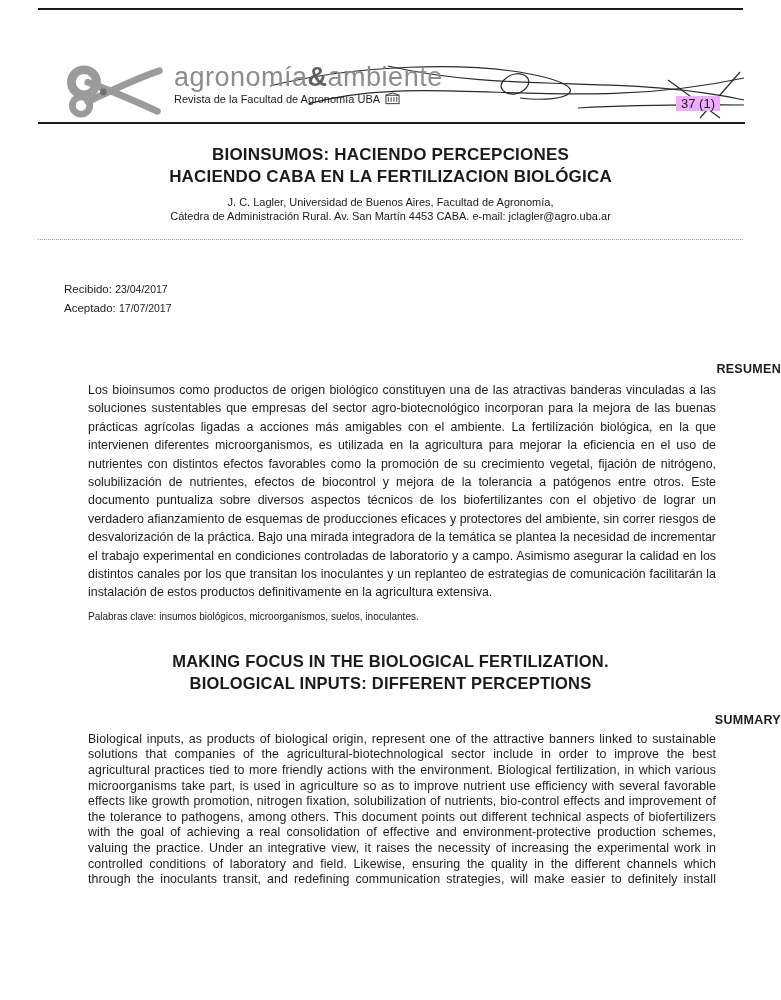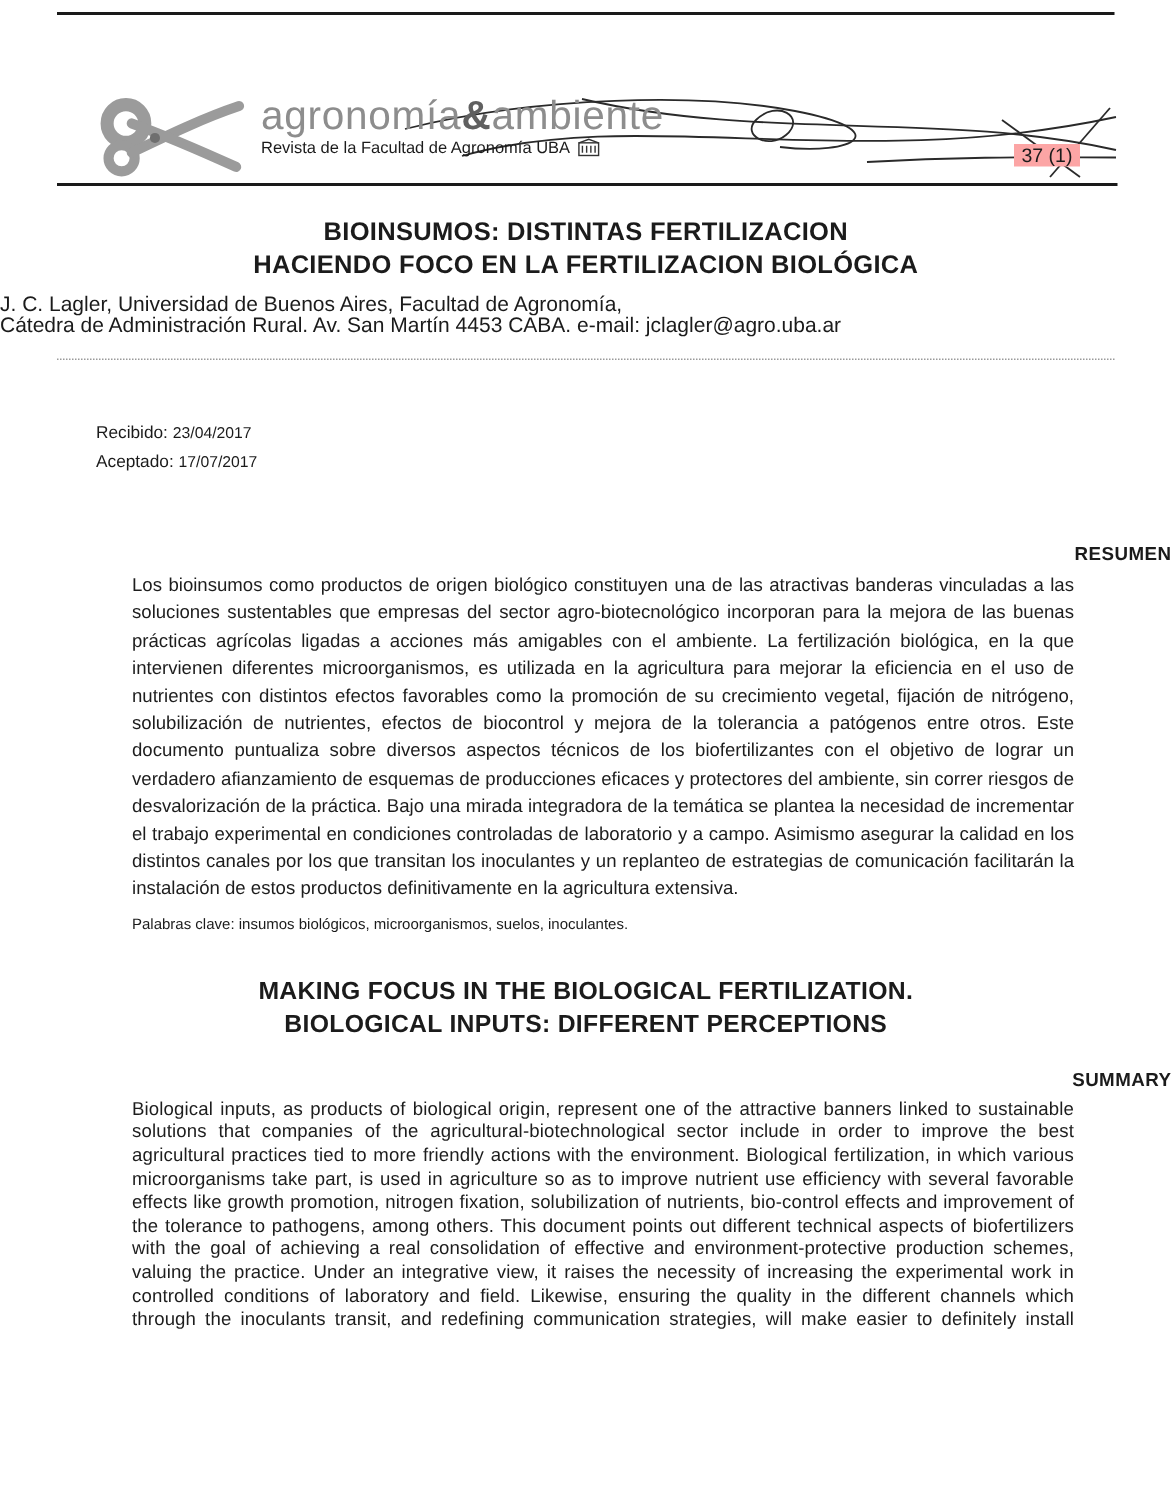--- a/index.html
+++ b/index.html
@@ -19,29 +19,29 @@
 
   
   .header { position: absolute; top: 62px; left: 0; right: 0; height: 60px; }
   .logo-graphic { position: absolute; left: 58px; top: 0; width: 108px; height: 58px; }
   .logo-text { position: absolute; left: 174px; top: 0; }
   .journal-name { font-size: 27px; line-height: 30px; color: #8d8d8d; letter-spacing: 0.5px; }
   .journal-name .amp { font-weight: 700; color: #606060; }
   .journal-subtitle { display: flex; align-items: center; gap: 5px; margin-top: 0; font-size: 11px; color: #1b1b1b; }
   .uba-icon { width: 15px; height: 13px; }
   .header-deco { position: absolute; left: 268px; top: -4px; width: 478px; height: 66px; }
-  .issue { position: absolute; left: 676px; top: 34px; font-size: 13px; background: #fca5a5; padding: 0 5px; }
+  .issue { position: absolute; left: 676px; top: 34px; font-size: 13px; background: #f0abfc; padding: 0 5px; }
 
   
   .content { position: absolute; top: 130px; left: 0; right: 0; }
 
   .title-es { margin: 14px 0 0; text-align: center; font-size: 17px; line-height: 22px; font-weight: 700; letter-spacing: 0.2px; }
   .tline { display: block; }
 
-  .authors { margin: 8px 0 16px; text-align: left; font-size: 14px; line-height: 13.5px; }
+  .authors { margin: 8px 0 16px; text-align: center; font-size: 11px; line-height: 13.5px; }
   .aline { display: block; }
 
   .dotted-rule { margin: 9px 38px 0 38px; border-top: 1px dotted #9a9a9a; }
 
   .dates { margin: 40px 0 0 64px; font-size: 11.5px; line-height: 19px; }
   .date-value { font-size: 10.5px; }
 
   .section-heading { margin: 44px 0 0; text-align: right; font-size: 12.5px; line-height: 15px; font-weight: 700; letter-spacing: 0.3px; }
   .section-heading.summary { margin-top: 19px; }
 
@@ -103,22 +103,22 @@
     </div>
 
     <div class="issue">37 (1)</div>
   </header>
 
   <div class="header-rule"></div>
 
   <main class="content">
 
     <h1 class="title-es">
-      <span class="tline">BIOINSUMOS: DISTINTAS FERTILIZACION</span>
-      <span class="tline">HACIENDO FOCO EN LA FERTILIZACION BIOLÓGICA</span>
+      <span class="tline">BIOINSUMOS: HACIENDO PERCEPCIONES</span>
+      <span class="tline">HACIENDO CABA EN LA FERTILIZACION BIOLÓGICA</span>
     </h1>
 
     <p class="authors">
       <span class="aline">J. C. Lagler, Universidad de Buenos Aires, Facultad de Agronomía,</span>
       <span class="aline">Cátedra de Administración Rural. Av. San Martín 4453 CABA. e-mail: jclagler@agro.uba.ar</span>
     </p>
 
     <div class="dotted-rule"></div>
 
     <div class="dates">

